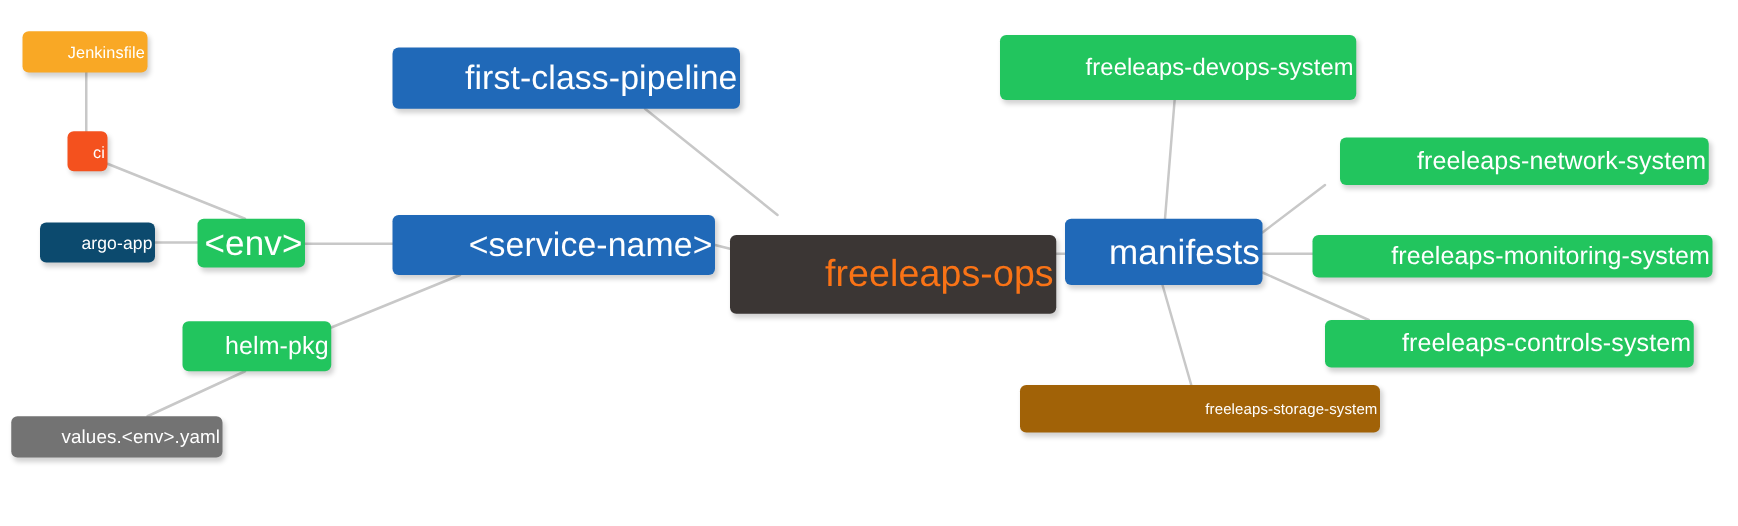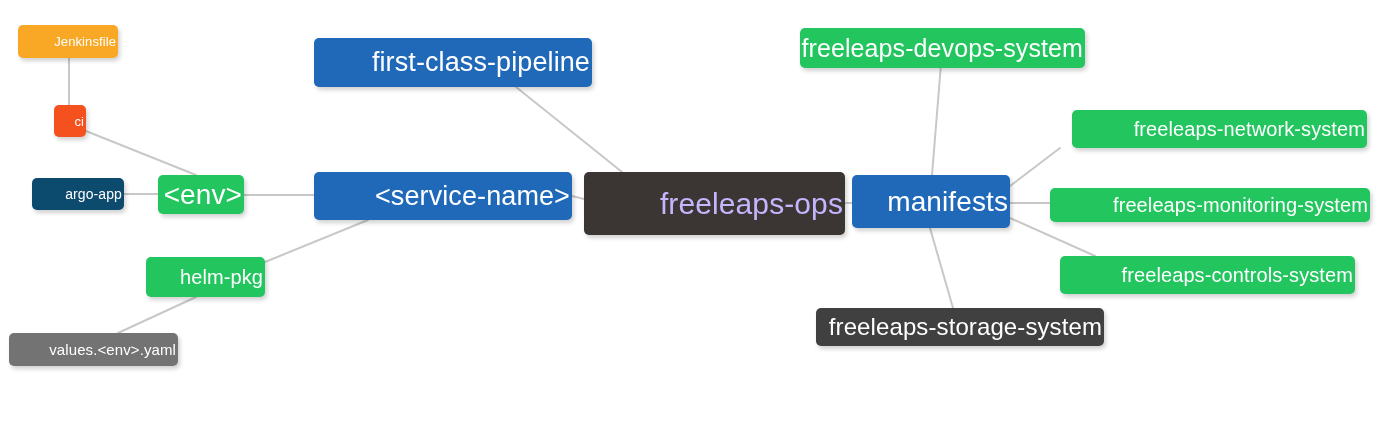--- a/index.html
+++ b/index.html
@@ -83,35 +83,35 @@
       </div>
       <div class="node" style="left: 9px; top: 333px; width: 169px; height: 33px; background: #737373; color: rgb(255, 255, 255); font-size: 15px;">
         <span class="node-label">values.&lt;env&gt;.yaml</span>
       </div>
       <div class="node" style="left: 314px; top: 38px; width: 278px; height: 49px; background: rgb(32, 105, 184); color: rgb(255, 255, 255); font-size: 27px;">
         <span class="node-label">first-class-pipeline</span>
       </div>
       <div class="node" style="left: 314px; top: 172px; width: 258px; height: 48px; background: rgb(32, 105, 184); color: rgb(255, 255, 255); font-size: 27px;">
         <span class="node-label">&lt;service-name&gt;</span>
       </div>
-      <div class="node" style="left: 584px; top: 172px; width: 261px; height: 63px; background: rgb(59, 54, 52); color: #c4b5fd; font-size: 30px;">
+      <div class="node" style="left: 584px; top: 188px; width: 261px; height: 63px; background: rgb(59, 54, 52); color: #f97316; font-size: 30px;">
         <span class="node-label">freeleaps-ops</span>
       </div>
       <div class="node" style="left: 852px; top: 175px; width: 158px; height: 53px; background: rgb(32, 105, 184); color: rgb(255, 255, 255); font-size: 28px;">
         <span class="node-label">manifests</span>
       </div>
-      <div class="node" style="left: 800px; top: 28px; width: 285px; height: 40px; background: rgb(34, 197, 94); color: rgb(255, 255, 255); font-size: 25px;">
+      <div class="node" style="left: 800px; top: 28px; width: 285px; height: 52px; background: rgb(34, 197, 94); color: rgb(255, 255, 255); font-size: 19px;">
         <span class="node-label">freeleaps-devops-system</span>
       </div>
       <div class="node" style="left: 1055px; top: 110px; width: 295px; height: 38px; background: rgb(34, 197, 94); color: rgb(255, 255, 255); font-size: 20px; margin-left: 17px;">
         <span class="node-label">freeleaps-network-system</span>
       </div>
       <div class="node" style="left: 1050px; top: 188px; width: 320px; height: 34px; background: rgb(34, 197, 94); color: rgb(255, 255, 255); font-size: 20px;">
         <span class="node-label">freeleaps-monitoring-system</span>
       </div>
       <div class="node" style="left: 1060px; top: 256px; width: 295px; height: 38px; background: rgb(34, 197, 94); color: rgb(255, 255, 255); font-size: 20px;">
         <span class="node-label">freeleaps-controls-system</span>
       </div>
-      <div class="node" style="left: 816px; top: 308px; width: 288px; height: 38px; background: #404040; color: rgb(255, 255, 255); font-size: 24px;">
+      <div class="node" style="left: 816px; top: 308px; width: 288px; height: 38px; background: #a16207; color: rgb(255, 255, 255); font-size: 12px;">
         <span class="node-label">freeleaps-storage-system</span>
       </div>
     </div>
 </div>
 
 </body></html>

